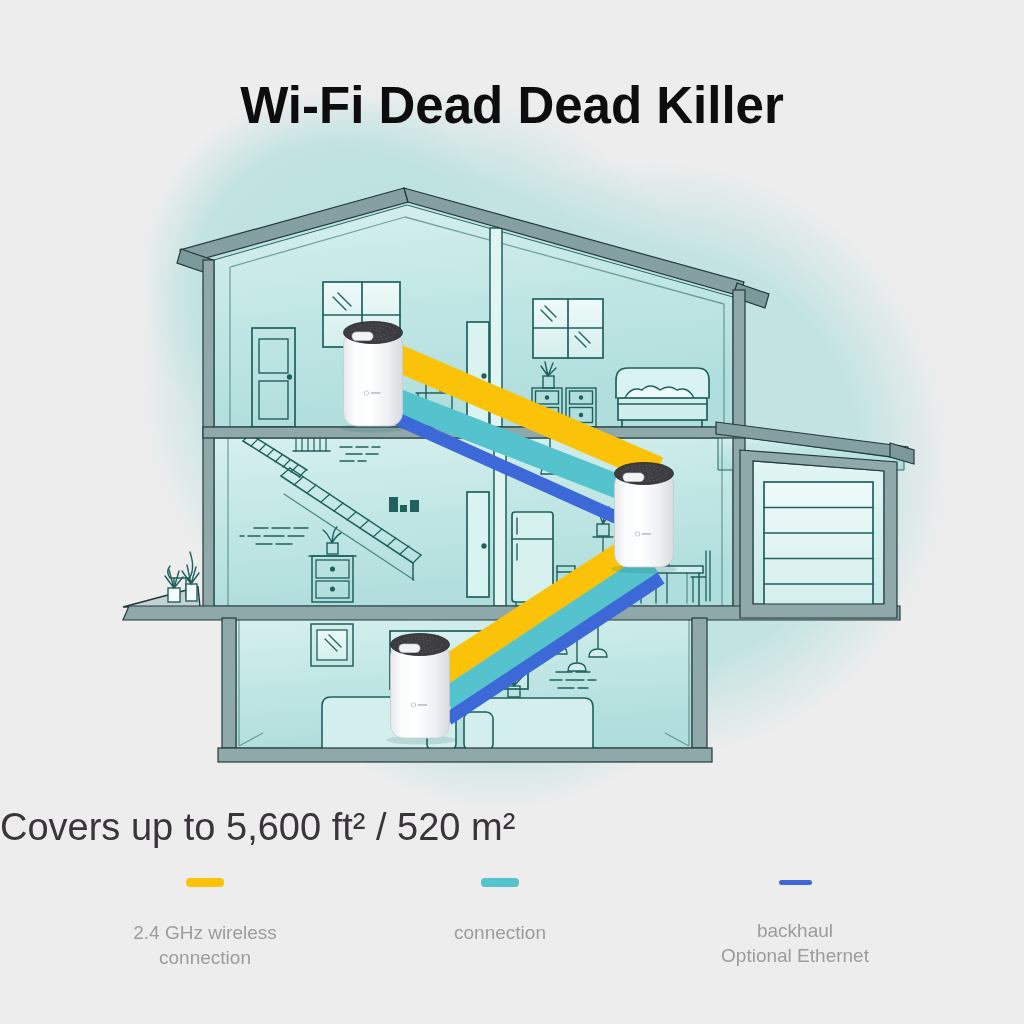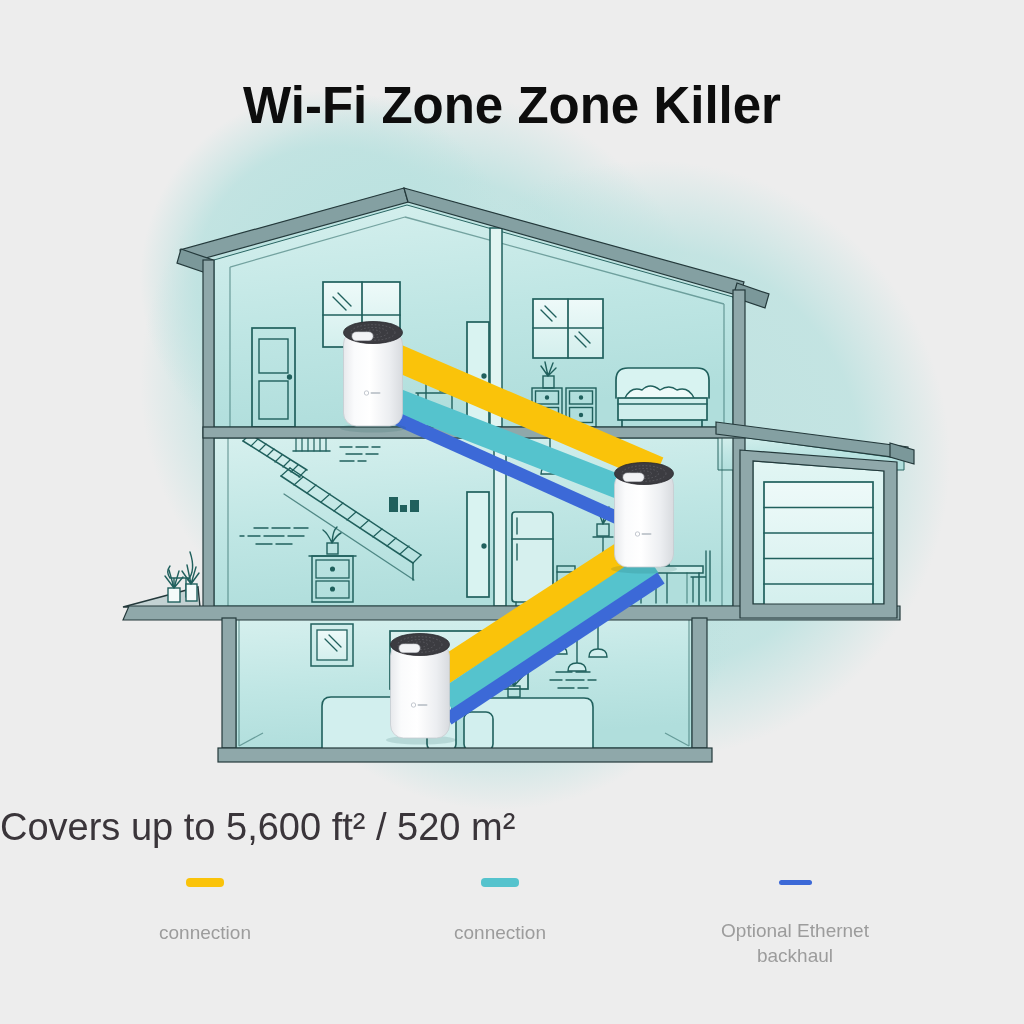--- a/index.html
+++ b/index.html
@@ -295,37 +295,38 @@
   <g>
     <ellipse cx="373" cy="428" rx="33" ry="4.5" fill="#1e5a57" opacity="0.15"></ellipse>
     <ellipse cx="644" cy="569" rx="33" ry="4.5" fill="#1e5a57" opacity="0.15"></ellipse>
     <ellipse cx="421" cy="740" rx="35" ry="4.5" fill="#1e5a57" opacity="0.15"></ellipse>
     <use href="#deco" transform="translate(342,319)"></use>
     <use href="#deco" transform="translate(613,460)"></use>
     <use href="#deco" transform="translate(389,631)"></use>
   </g>
 </svg>
 
-  <div class="title">Wi-Fi Zone Zone Killer</div>
+  <div class="title">Wi-Fi Dead Dead Killer</div>
   <div class="coverage">Covers up to 5,600 ft² / 520 m²</div>
 
   <div class="legend">
     <div class="legend-item">
       <div class="dash" style="background:#fac30a"></div>
       <div class="legend-label">
+        <div>2.4 GHz wireless</div>
         <div>connection</div>
       </div>
     </div>
     <div class="legend-item">
       <div class="dash" style="background:#55c3cd"></div>
       <div class="legend-label">
         <div>connection</div>
       </div>
     </div>
     <div class="legend-item">
       <div class="dash thin" style="background:#3c69d7"></div>
       <div class="legend-label">
+        <div>backhaul</div>
         <div>Optional Ethernet</div>
-        <div>backhaul</div>
       </div>
     </div>
   </div>
 </div>
 
 </body></html>

